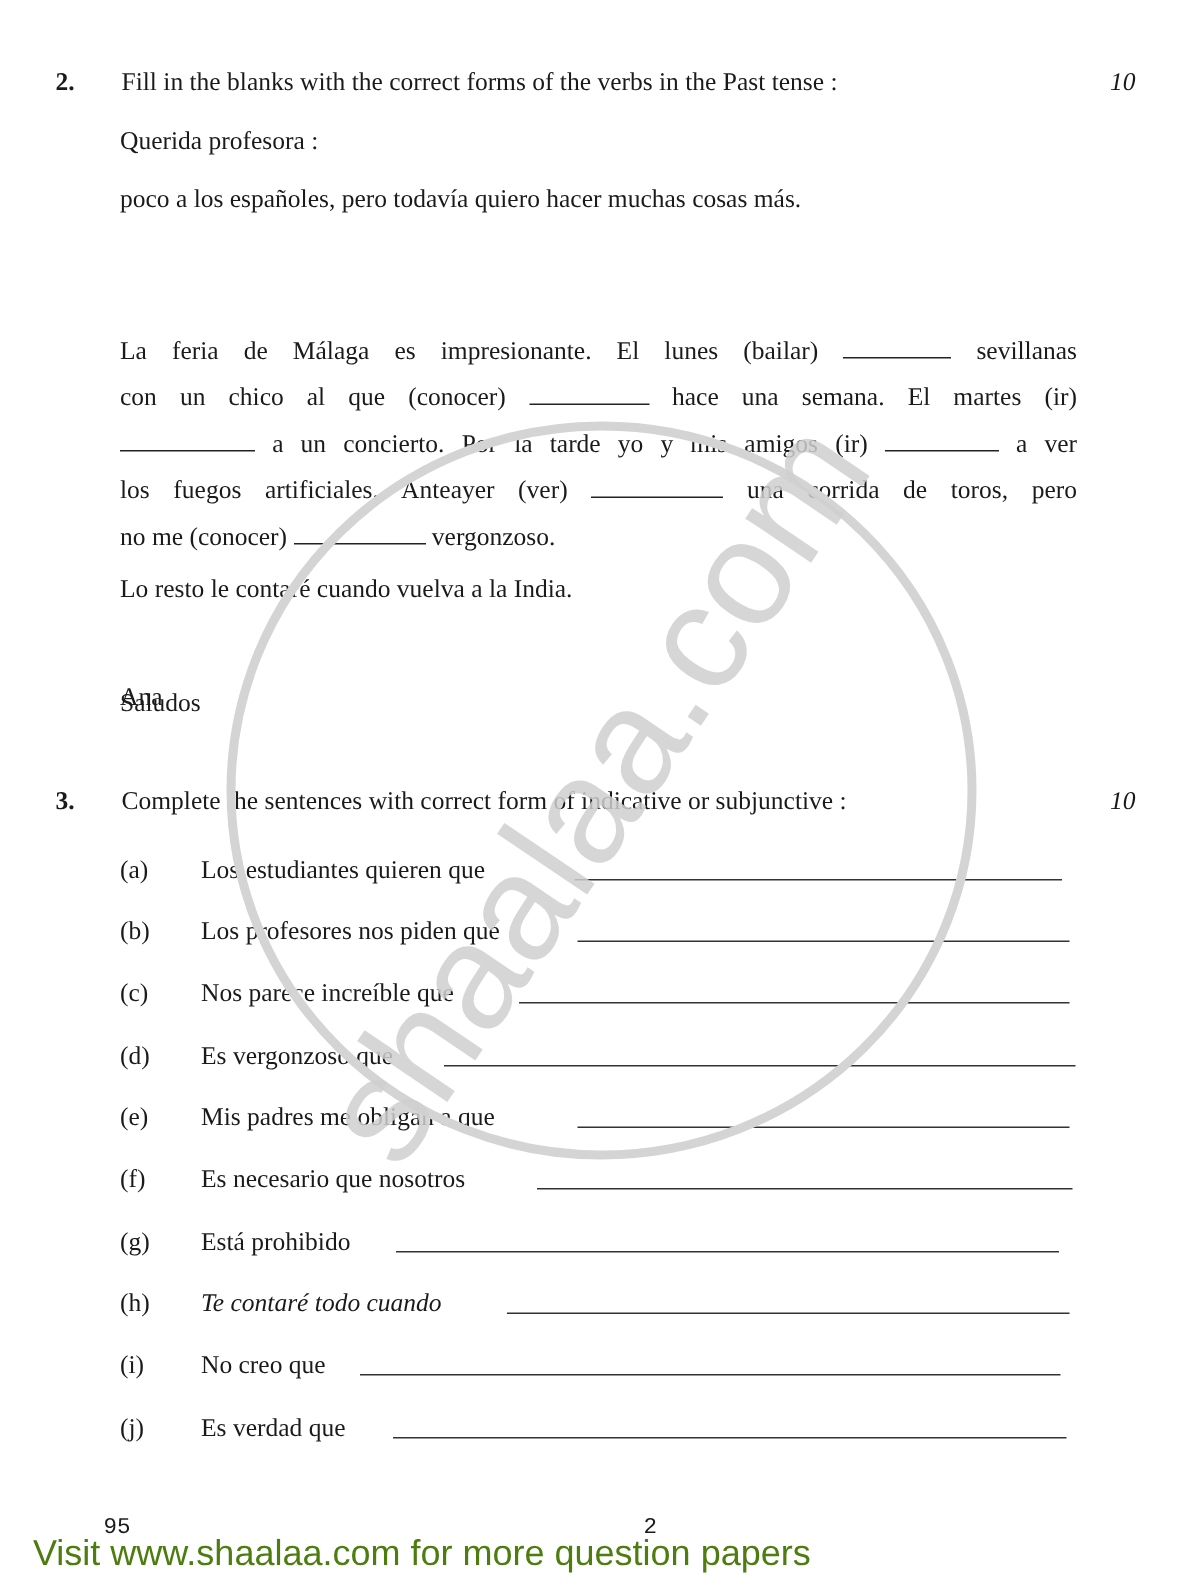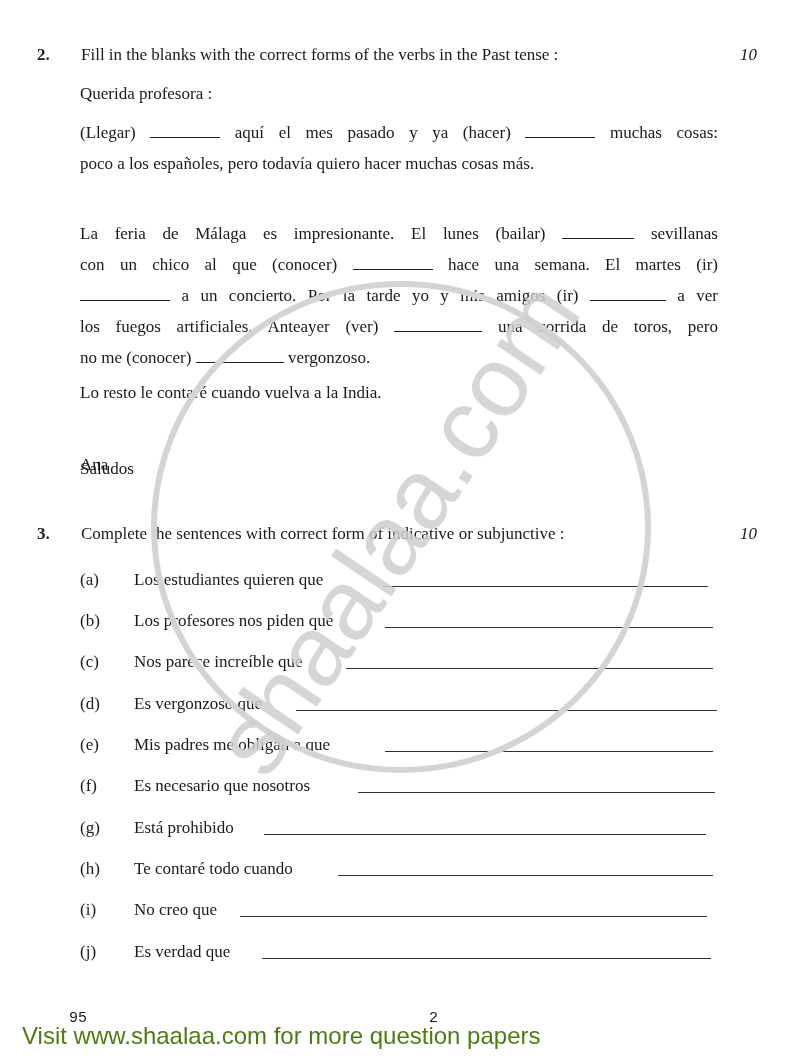--- a/index.html
+++ b/index.html
@@ -27,27 +27,20 @@
 </head>
 <body>
 
 <div class="abs qnum" style="left:37px; top:45px;">2.</div>
 <div class="abs qtext" style="left:81px; top:45px;">Fill in the blanks with the correct forms of the verbs in the Past tense :</div>
 <div class="abs marks" style="left:740px; top:45px;">10</div>
 
 <div class="abs body-text" style="left:80px; top:84px;">Querida profesora :</div>
 
 <div class="para" style="top:117px;">
-  <span class="line">
-    <span>(Llegar)</span>
-    <span class="blank" style="width:70px;"></span>
-    <span>aquí el mes pasado y ya (hacer)</span>
-    <span class="blank" style="width:70px;"></span>
-    <span>muchas cosas:</span>
-  </span>
   <span class="line last">
     <span>poco a los españoles, pero todavía quiero hacer muchas cosas más.</span>
   </span>
 </div>
 
 <div class="para" style="top:218px;">
   <span class="line">
     <span>La feria de Málaga es impresionante. El lunes (bailar)</span>
     <span class="blank" style="width:72px;"></span>
     <span>sevillanas</span>
@@ -114,21 +107,21 @@
     <div class="abs item-text" style="left:134px; top:776px;">Es necesario que nosotros</div>
     <div class="item-line" style="left:358px; width:357px; top:792px;"></div>
   </div>
   <div>
     <div class="abs item-label" style="left:80px; top:818px;">(g)</div>
     <div class="abs item-text" style="left:134px; top:818px;">Está prohibido</div>
     <div class="item-line" style="left:264px; width:442px; top:834px;"></div>
   </div>
   <div>
     <div class="abs item-label" style="left:80px; top:859px;">(h)</div>
-    <div class="abs item-text" style="left:134px; top:859px;">Te contaré todo cuando</div>
+    <div class="abs item-text" style="left:134px; top:859px;font-style:italic;">Te contaré todo cuando</div>
     <div class="item-line" style="left:338px; width:375px; top:875px;"></div>
   </div>
   <div>
     <div class="abs item-label" style="left:80px; top:900px;">(i)</div>
     <div class="abs item-text" style="left:134px; top:900px;">No creo que</div>
     <div class="item-line" style="left:240px; width:467px; top:916px;"></div>
   </div>
   <div>
     <div class="abs item-label" style="left:80px; top:942px;">(j)</div>
     <div class="abs item-text" style="left:134px; top:942px;">Es verdad que</div>

